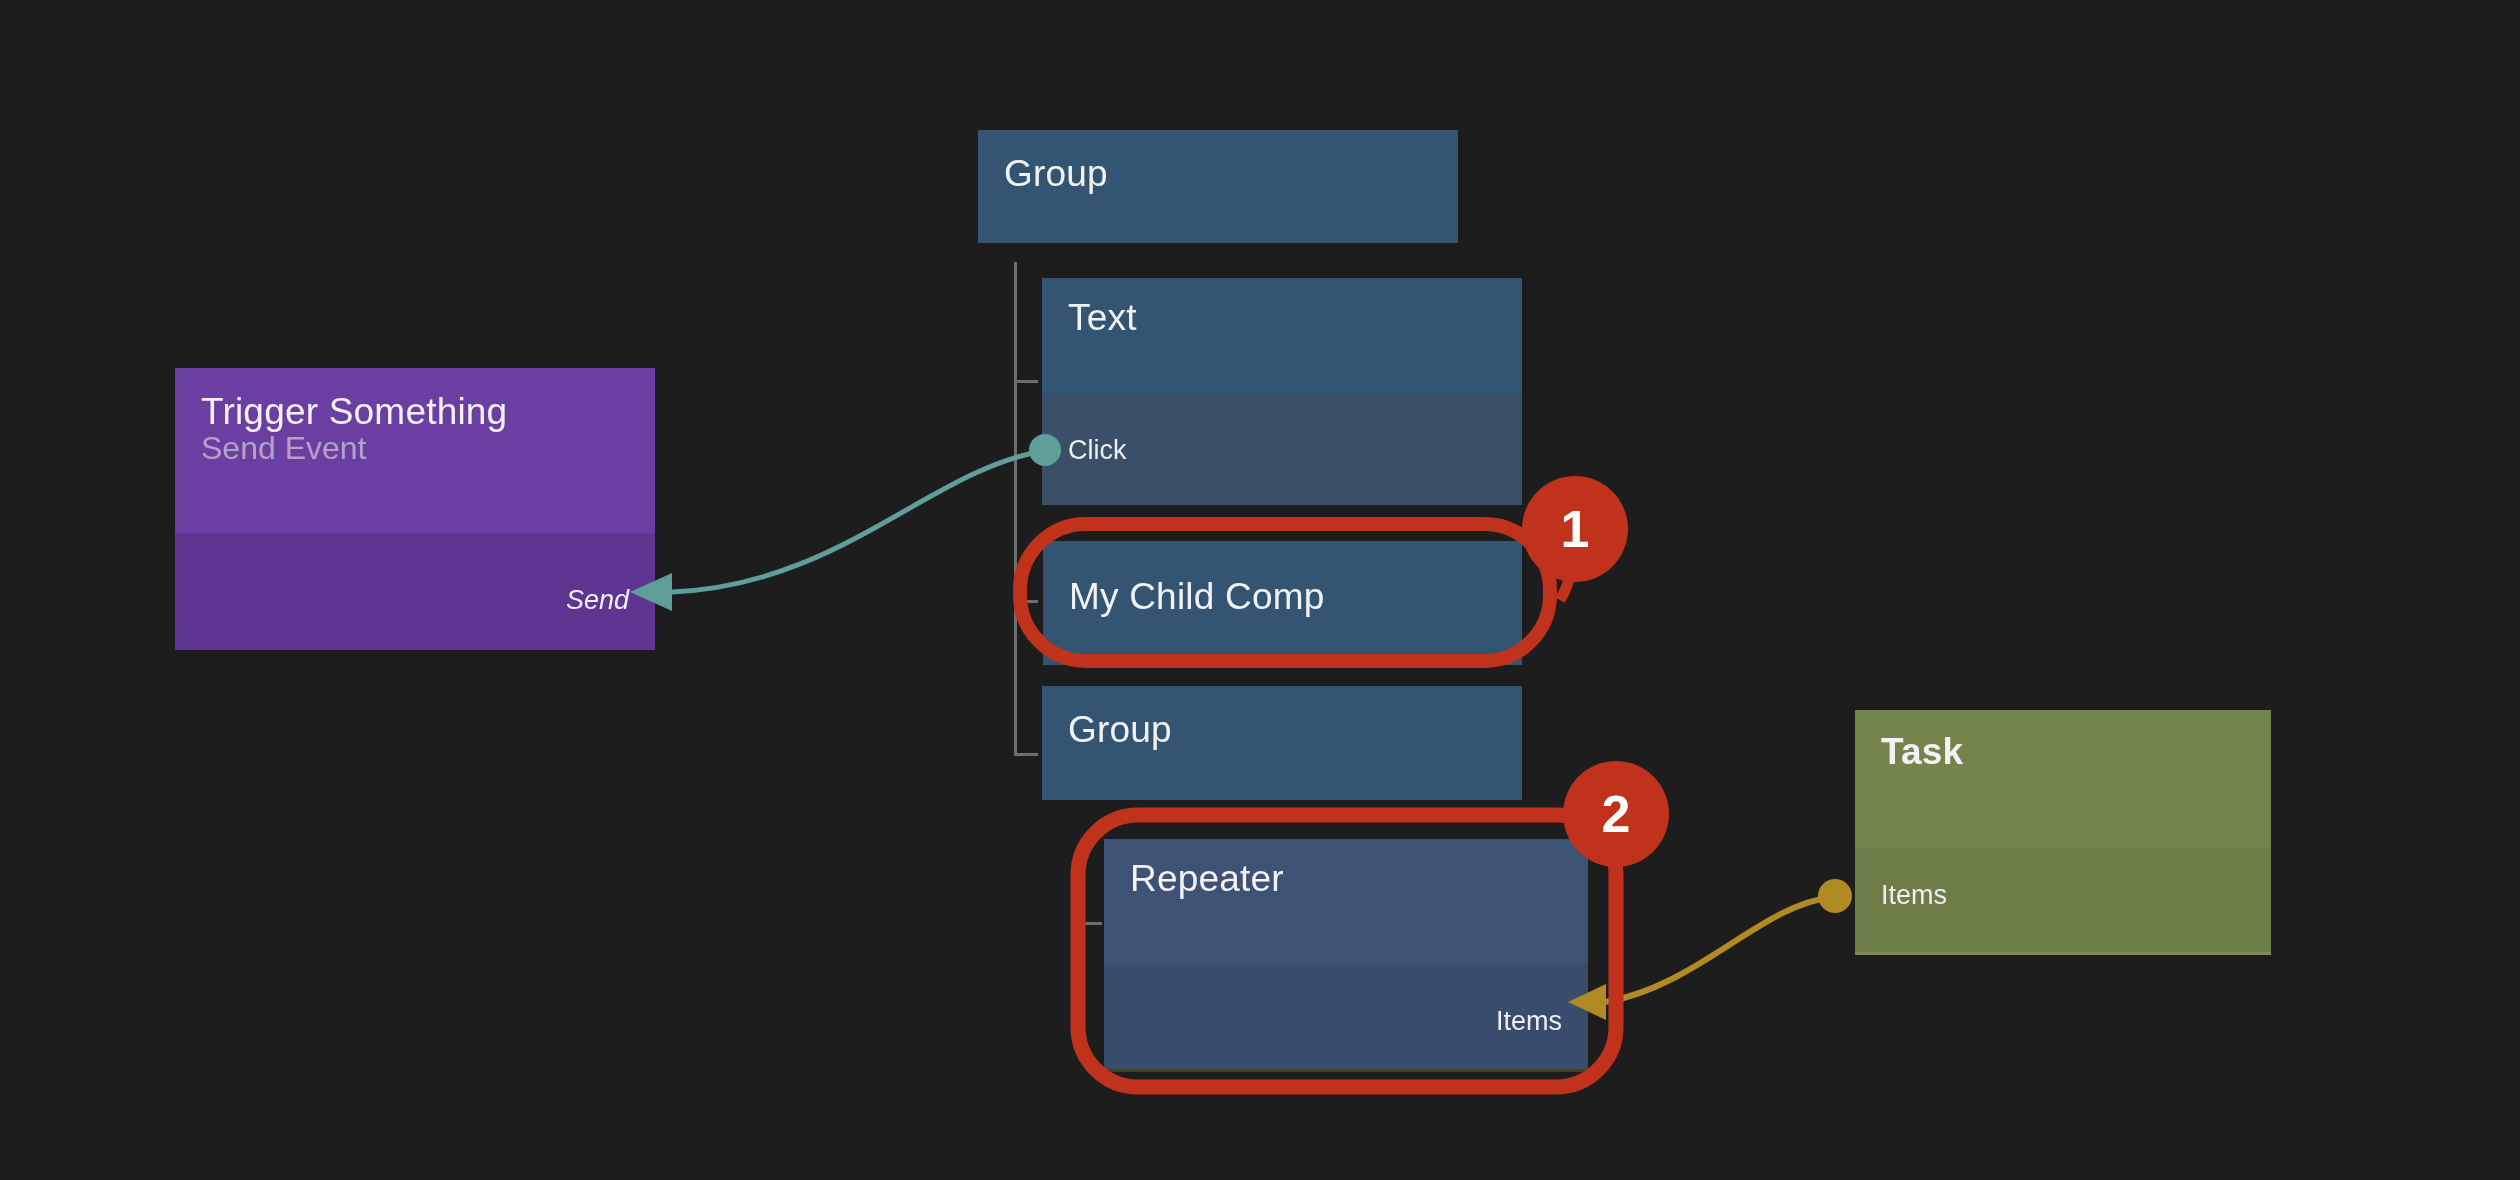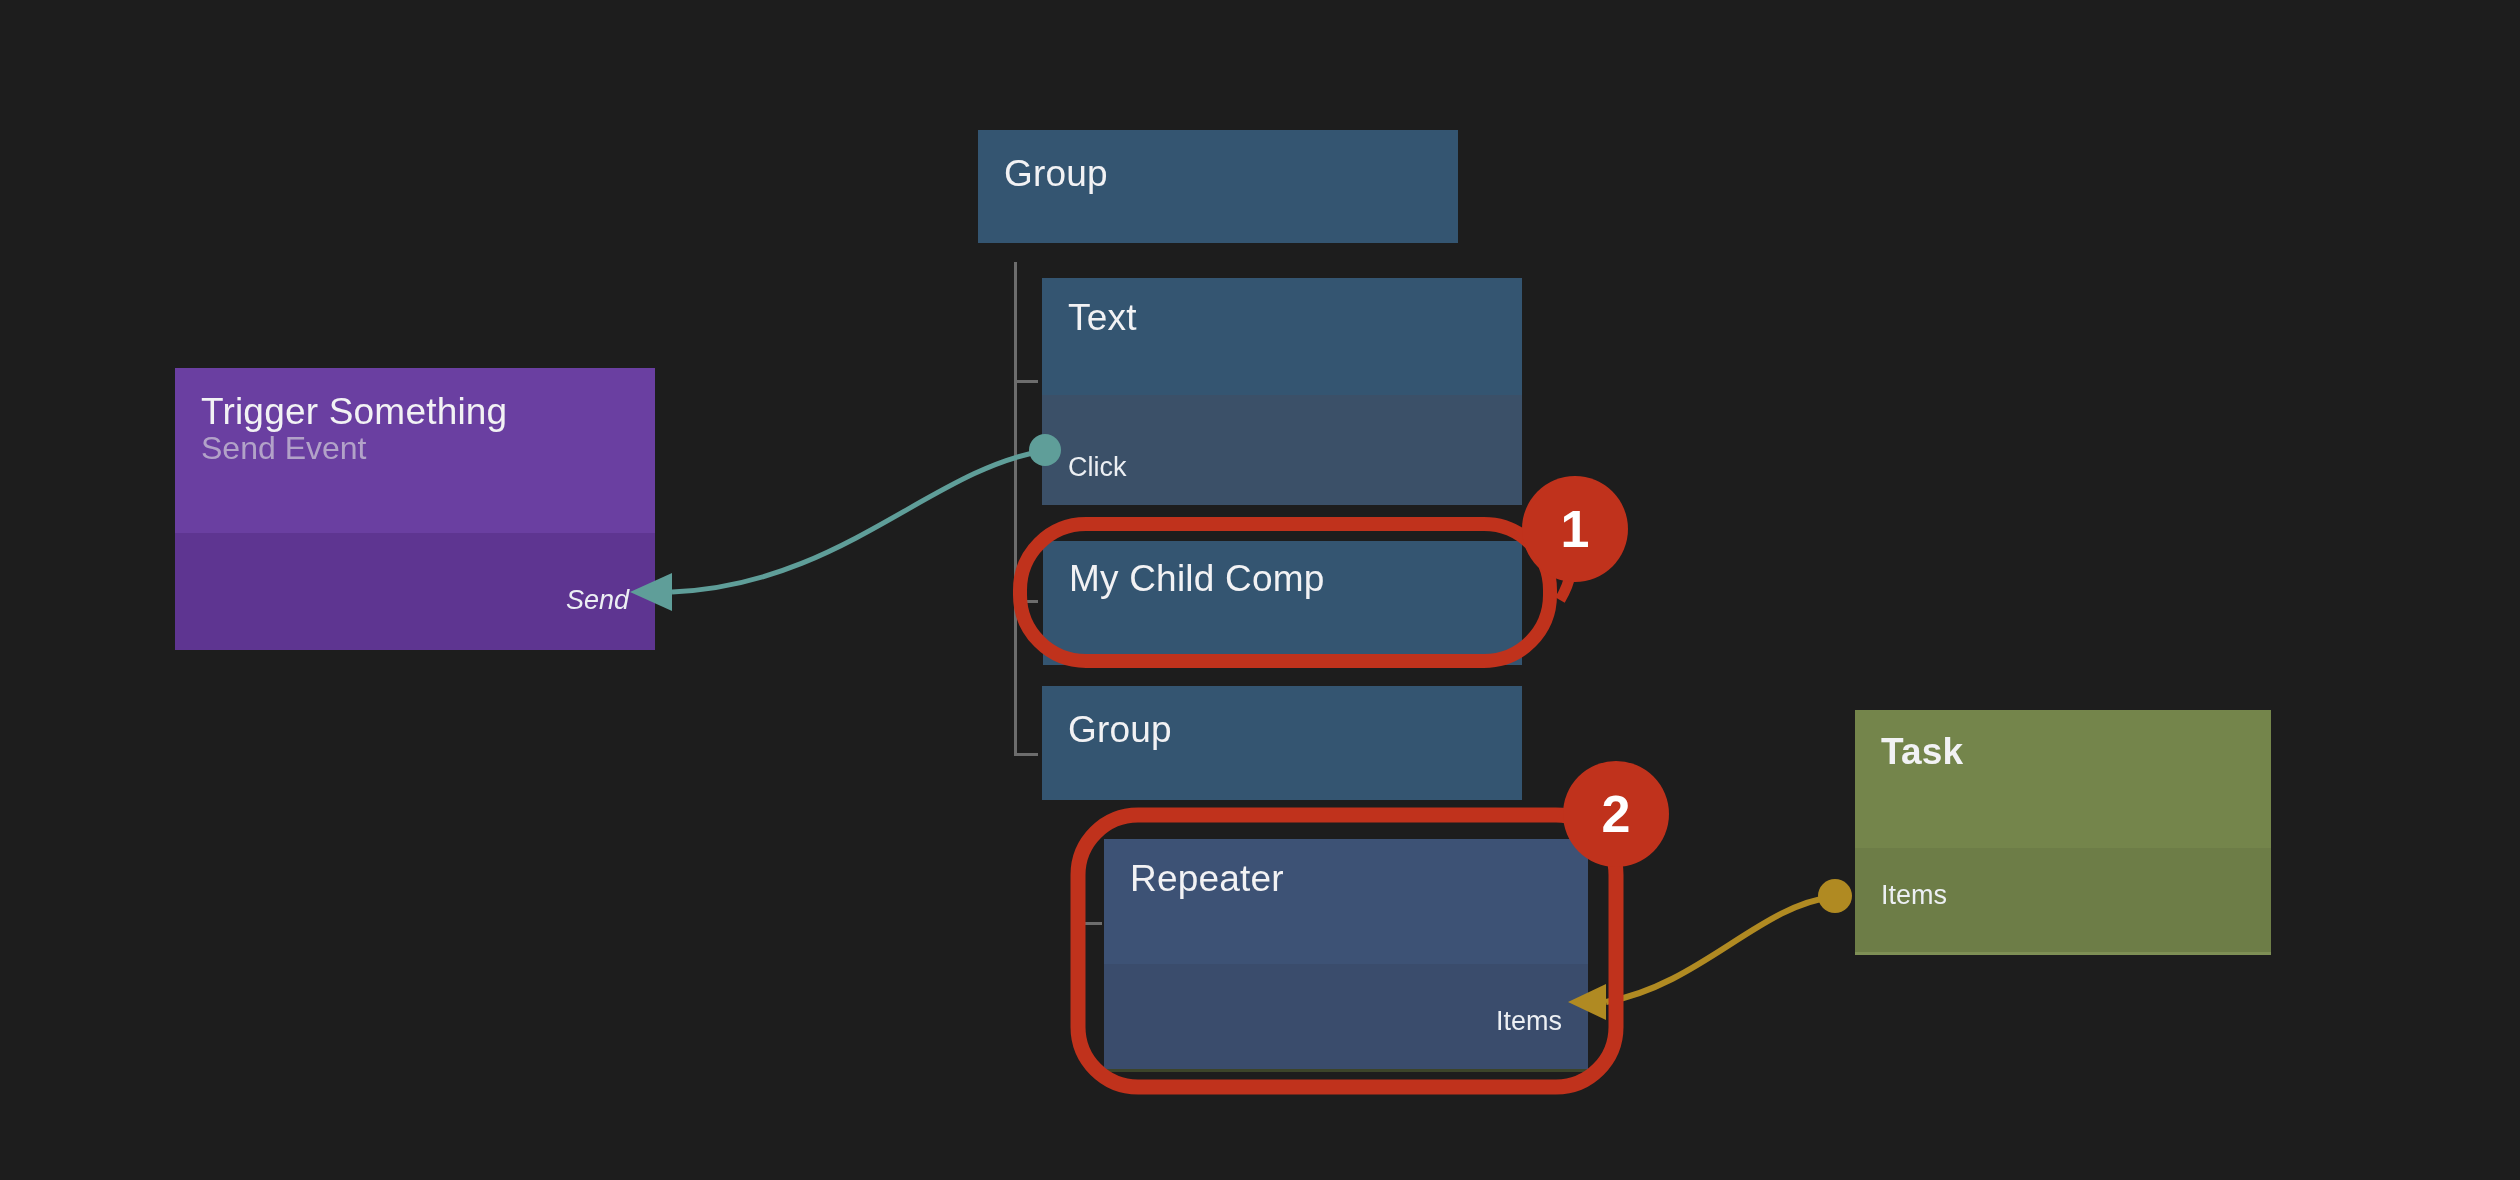--- a/index.html
+++ b/index.html
@@ -139,26 +139,26 @@
     <div class="node-head" style="padding-top:26px;">
       <div class="node-title">Group</div>
     </div>
   </div>
 
   <div class="node blue" style="left:1042px; top:278px; width:480px; height:227px;">
     <div class="node-head" style="height:117px;">
       <div class="node-title">Text</div>
     </div>
     <div class="node-body">
-      <div class="port left" style="top:40px;margin-top:17px;">Click</div>
+      <div class="port left" style="top:40px;">Click</div>
     </div>
   </div>
 
   <div class="node blue-flat" style="left:1043px; top:541px; width:479px; height:124px;">
-    <div class="node-head" style="padding-top:20px;">
+    <div class="node-head" style="padding-top:38px;">
       <div class="node-title">My Child Comp</div>
     </div>
   </div>
 
   <div class="node blue-flat" style="left:1042px; top:686px; width:480px; height:114px;">
     <div class="node-head" style="padding-top:26px;">
       <div class="node-title">Group</div>
     </div>
   </div>
 

